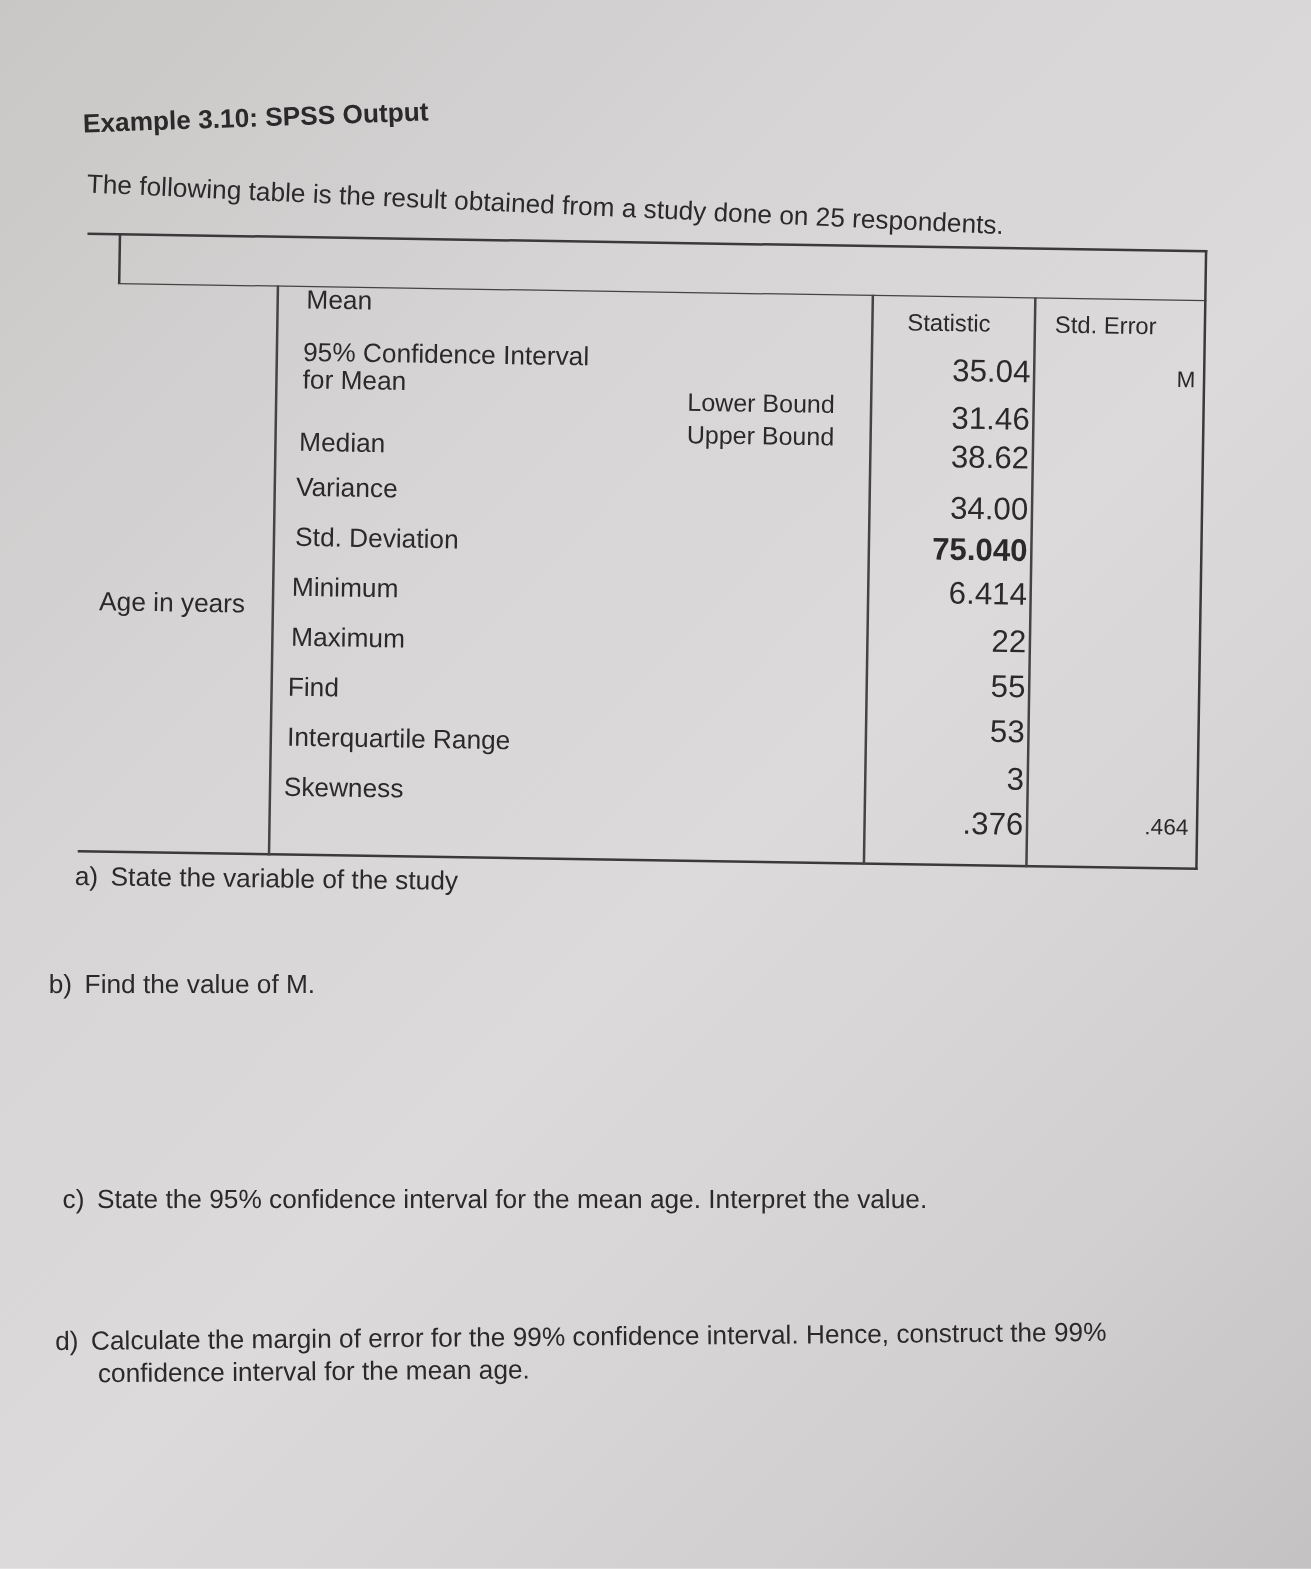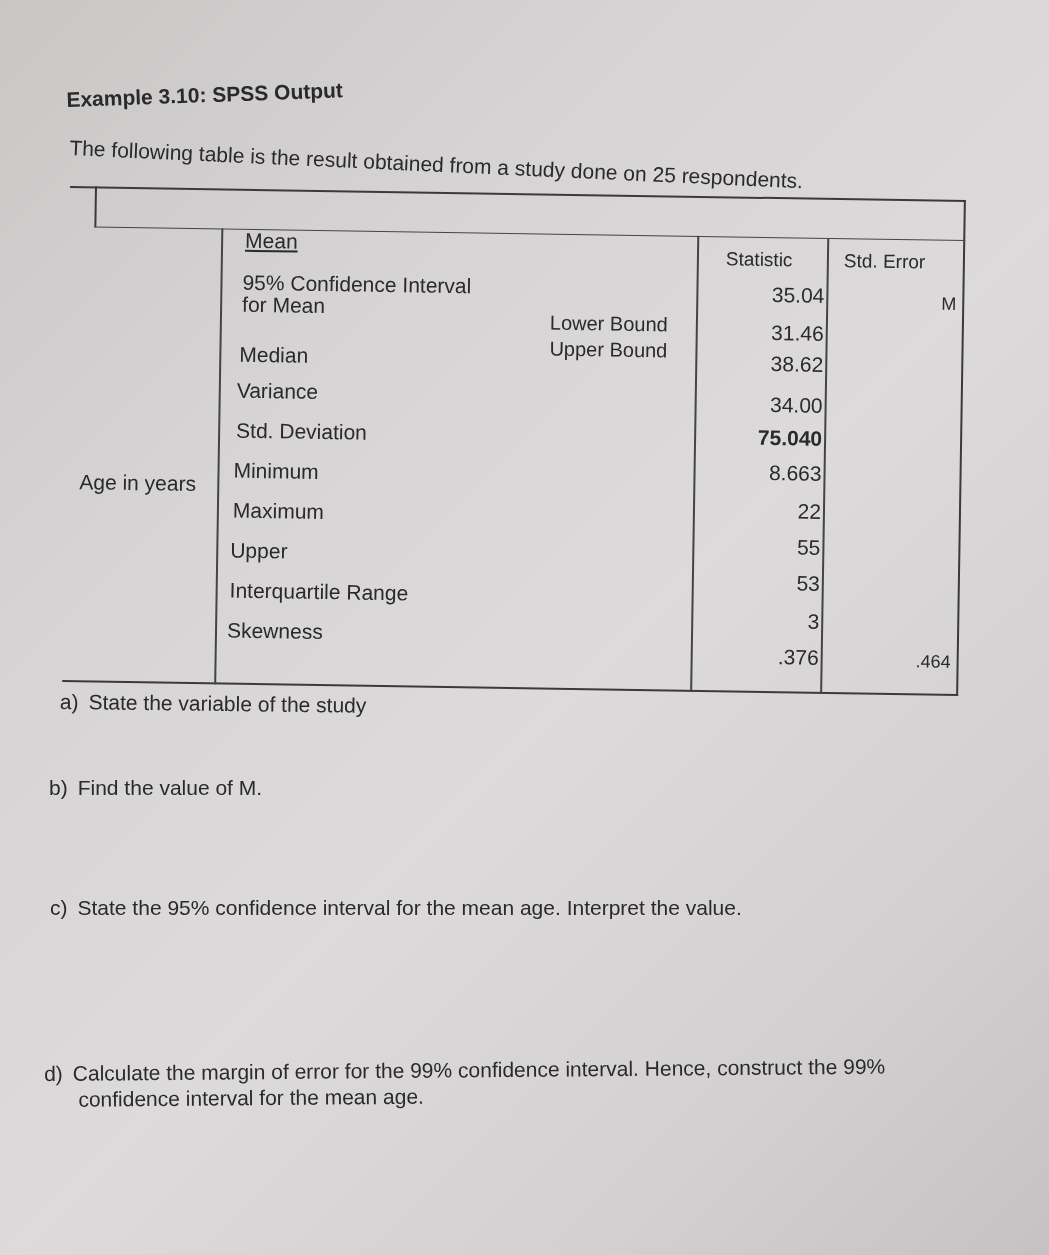--- a/index.html
+++ b/index.html
@@ -10,21 +10,21 @@
   }
   .title { position:absolute; left:66px; top:88px; font-size:21px; font-weight:bold; transform:rotate(-2deg); transform-origin:left top; }
   .intro { position:absolute; left:70px; top:136px; font-size:21px; transform:rotate(2.6deg); transform-origin:left top; }
   .table-wrap { position:absolute; left:70px; top:186px; width:896px; height:496px; transform:rotate(0.9deg); transform-origin:left top; }
   .tbl { position:absolute; inset:0; border:2px solid #3a3a3a; border-left:none; }
   .header-band { position:absolute; left:25px; right:0; top:0; height:40px; border-bottom:1.5px solid #444; border-left:2px solid #3a3a3a; }
   .col-line { position:absolute; top:40px; bottom:0; width:1.5px; background:#444; }
   .varlabel { position:absolute; left:14px; top:284px; font-size:21px; }
   .rowlabel { position:absolute; font-size:21px; }
   .sublabel { position:absolute; font-size:20px; }
-  .stat { position:absolute; right:140px; font-size:21px; text-align:right; }
+  .stat { position:absolute; right:140px; font-size:25px; text-align:right; }
   .se { position:absolute; right:8px; font-size:18px; text-align:right; }
   .colhead { position:absolute; font-size:19px; }
   .q { position:absolute; font-size:21px; }
   .q .lbl { margin-right:10px; }
 </style>
 </head>
 <body>
 
 <div class="title">Example 3.10: SPSS Output</div>
 <div class="intro">The following table is the result obtained from a study done on 25 respondents.</div>
@@ -36,55 +36,55 @@
   <div class="col-line" style="left:152px;top:40px;"></div>
   <div class="col-line" style="left:628px;top:40px;"></div>
   <div class="col-line" style="left:758px;top:40px;"></div>
   <div class="col-line" style="left:0px;top:0px;background:transparent;"></div>
 
   <div class="colhead" style="left:657px;top:52px;">Statistic</div>
   <div class="colhead" style="left:775px;top:52px;">Std. Error</div>
 
   <div class="varlabel">Age in years</div>
 
-  <div class="rowlabel" style="left:176px;top:40px;text-decoration:underline;">Mean</div>
+  <div class="rowlabel" style="left:176px;top:40px;">Mean</div>
   <div class="rowlabel" style="left:174px;top:82px;">95% Confidence Interval</div>
   <div class="rowlabel" style="left:174px;top:104px;">for Mean</div>
   <div class="sublabel" style="left:482px;top:118px;">Lower Bound</div>
   <div class="sublabel" style="left:482px;top:144px;">Upper Bound</div>
   <div class="rowlabel" style="left:172px;top:154px;">Median</div>
   <div class="rowlabel" style="left:170px;top:190px;">Variance</div>
   <div class="rowlabel" style="left:170px;top:230px;">Std. Deviation</div>
   <div class="rowlabel" style="left:168px;top:270px;">Minimum</div>
   <div class="rowlabel" style="left:168px;top:310px;">Maximum</div>
-  <div class="rowlabel" style="left:166px;top:350px;">Upper</div>
+  <div class="rowlabel" style="left:166px;top:350px;">Find</div>
   <div class="rowlabel" style="left:166px;top:390px;">Interquartile Range</div>
   <div class="rowlabel" style="left:164px;top:430px;">Skewness</div>
 
   <div class="stat" style="top:86px;">35.04</div>
   <div class="stat" style="top:124px;">31.46</div>
   <div class="stat" style="top:155px;">38.62</div>
   <div class="stat" style="top:196px;">34.00</div>
   <div class="stat" style="top:229px;font-weight:bold;">75.040</div>
-  <div class="stat" style="top:264px;">8.663</div>
+  <div class="stat" style="top:264px;">6.414</div>
   <div class="stat" style="top:302px;text-align:right;">22</div>
   <div class="stat" style="top:338px;">55</div>
   <div class="stat" style="top:374px;">53</div>
   <div class="stat" style="top:412px;">3</div>
   <div class="stat" style="top:448px;">.376</div>
 
   <div class="se" style="top:94px;">M</div>
   <div class="se" style="top:452px;">.464</div>
 </div>
 
 <div class="q" style="left:60px;top:690px;transform:rotate(0.7deg);transform-origin:left top;">
   <span class="lbl">a)</span><span>State the variable of the study</span>
 </div>
-<div class="q" style="left:49px;top:776px;">
+<div class="q" style="left:39px;top:776px;">
   <span class="lbl">b)</span><span>Find the value of M.</span>
 </div>
-<div class="q" style="left:50px;top:896px;">
+<div class="q" style="left:50px;top:948px;">
   <span class="lbl">c)</span><span>State the 95% confidence interval for the mean age. Interpret the value.</span>
 </div>
 <div class="q" style="left:44px;top:1062px;transform:rotate(-0.5deg);transform-origin:left top;">
   <span class="lbl">d)</span><span>Calculate the margin of error for the 99% confidence interval. Hence, construct the 99%</span>
   <div style="margin-left:34px;margin-top:2px;">confidence interval for the mean age.</div>
 </div>
 
 </body></html>

